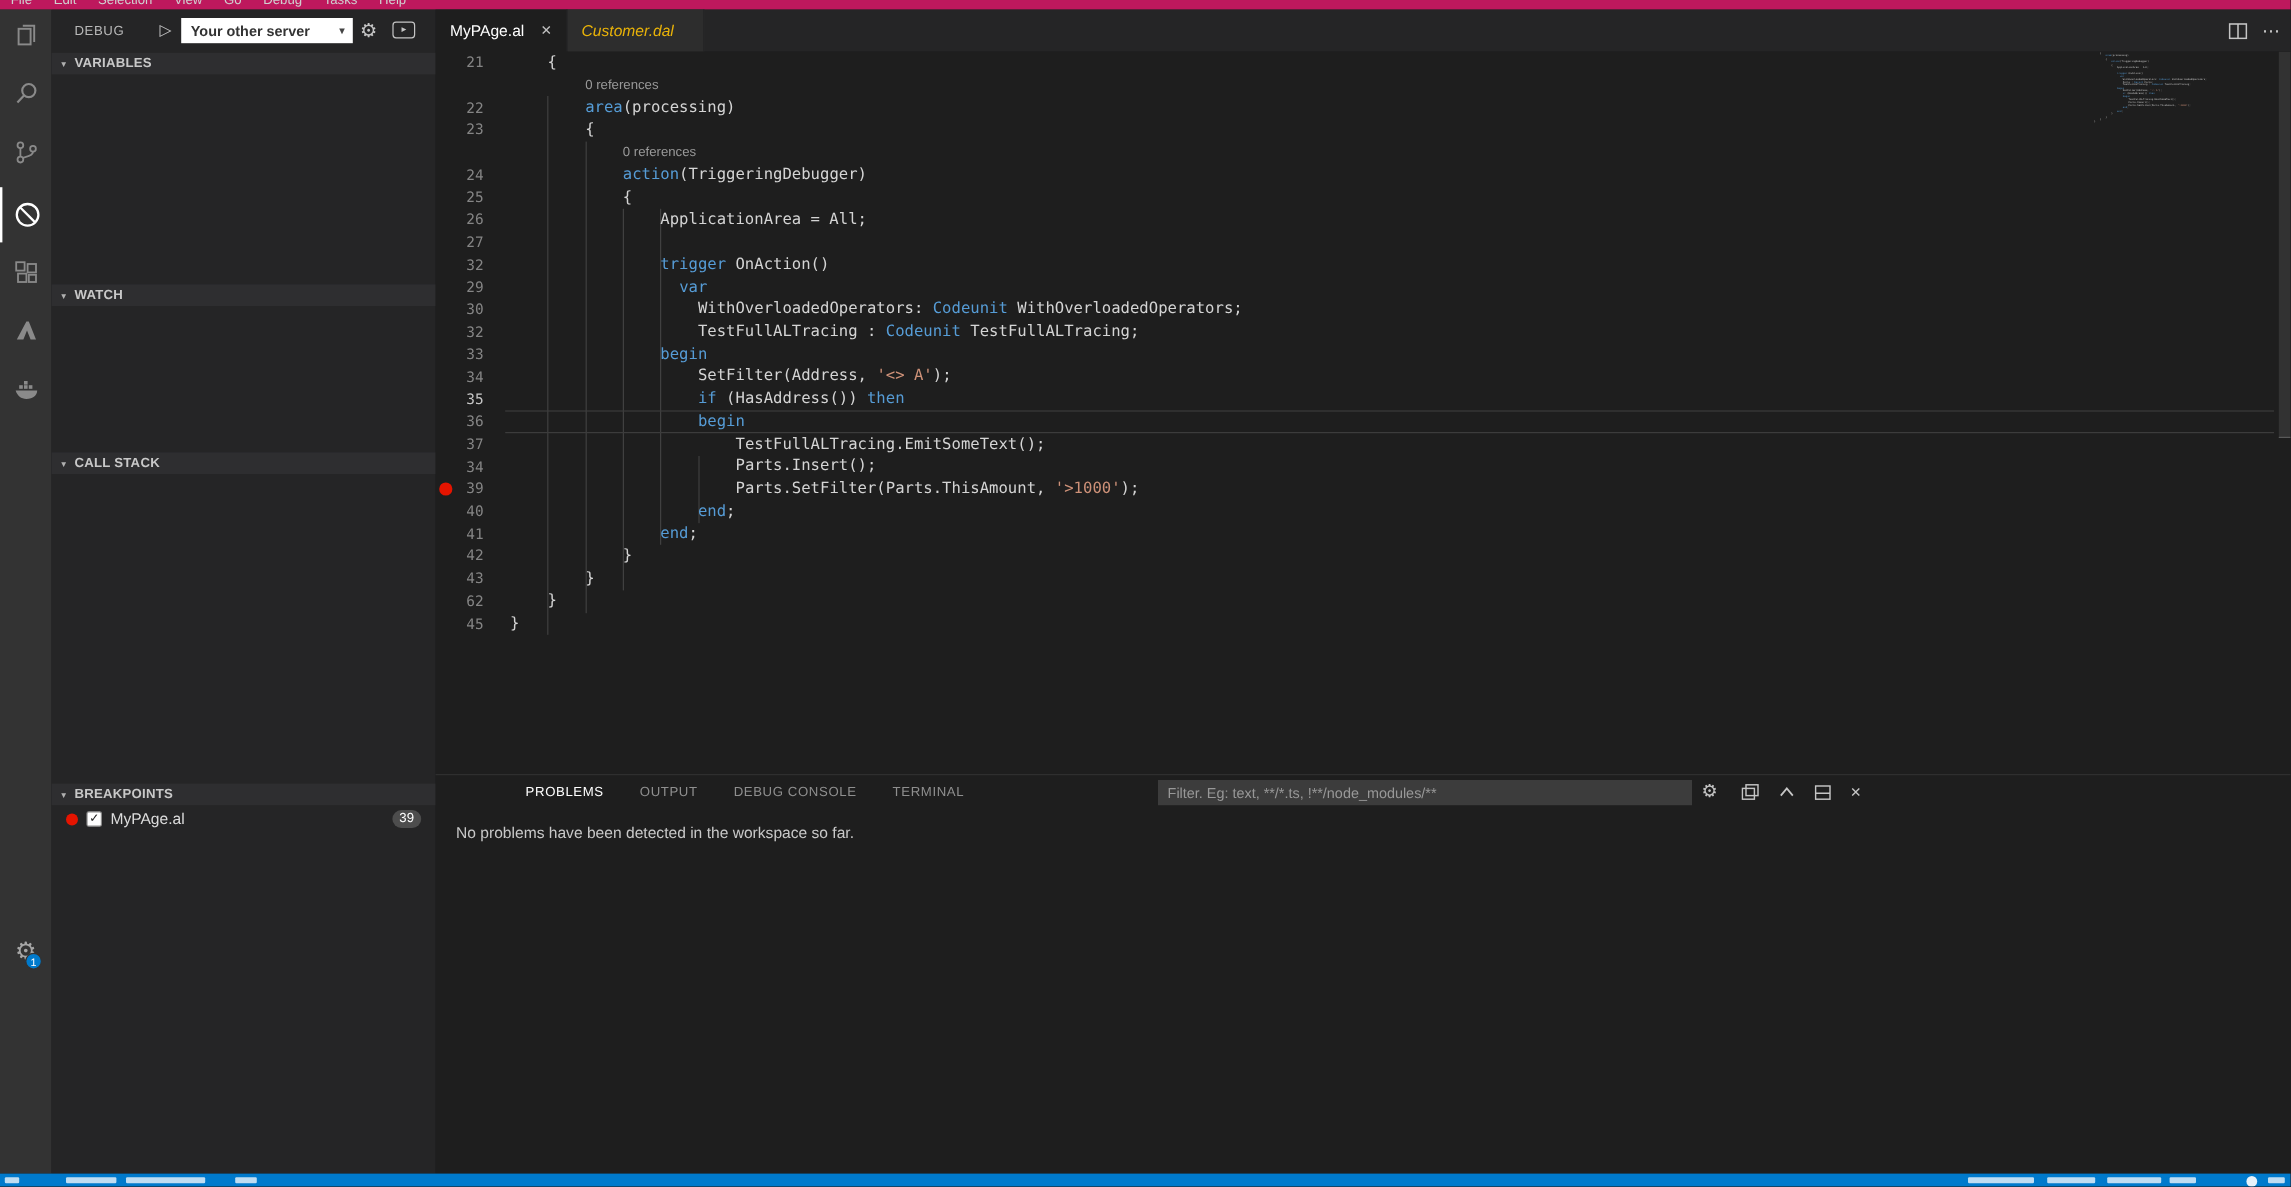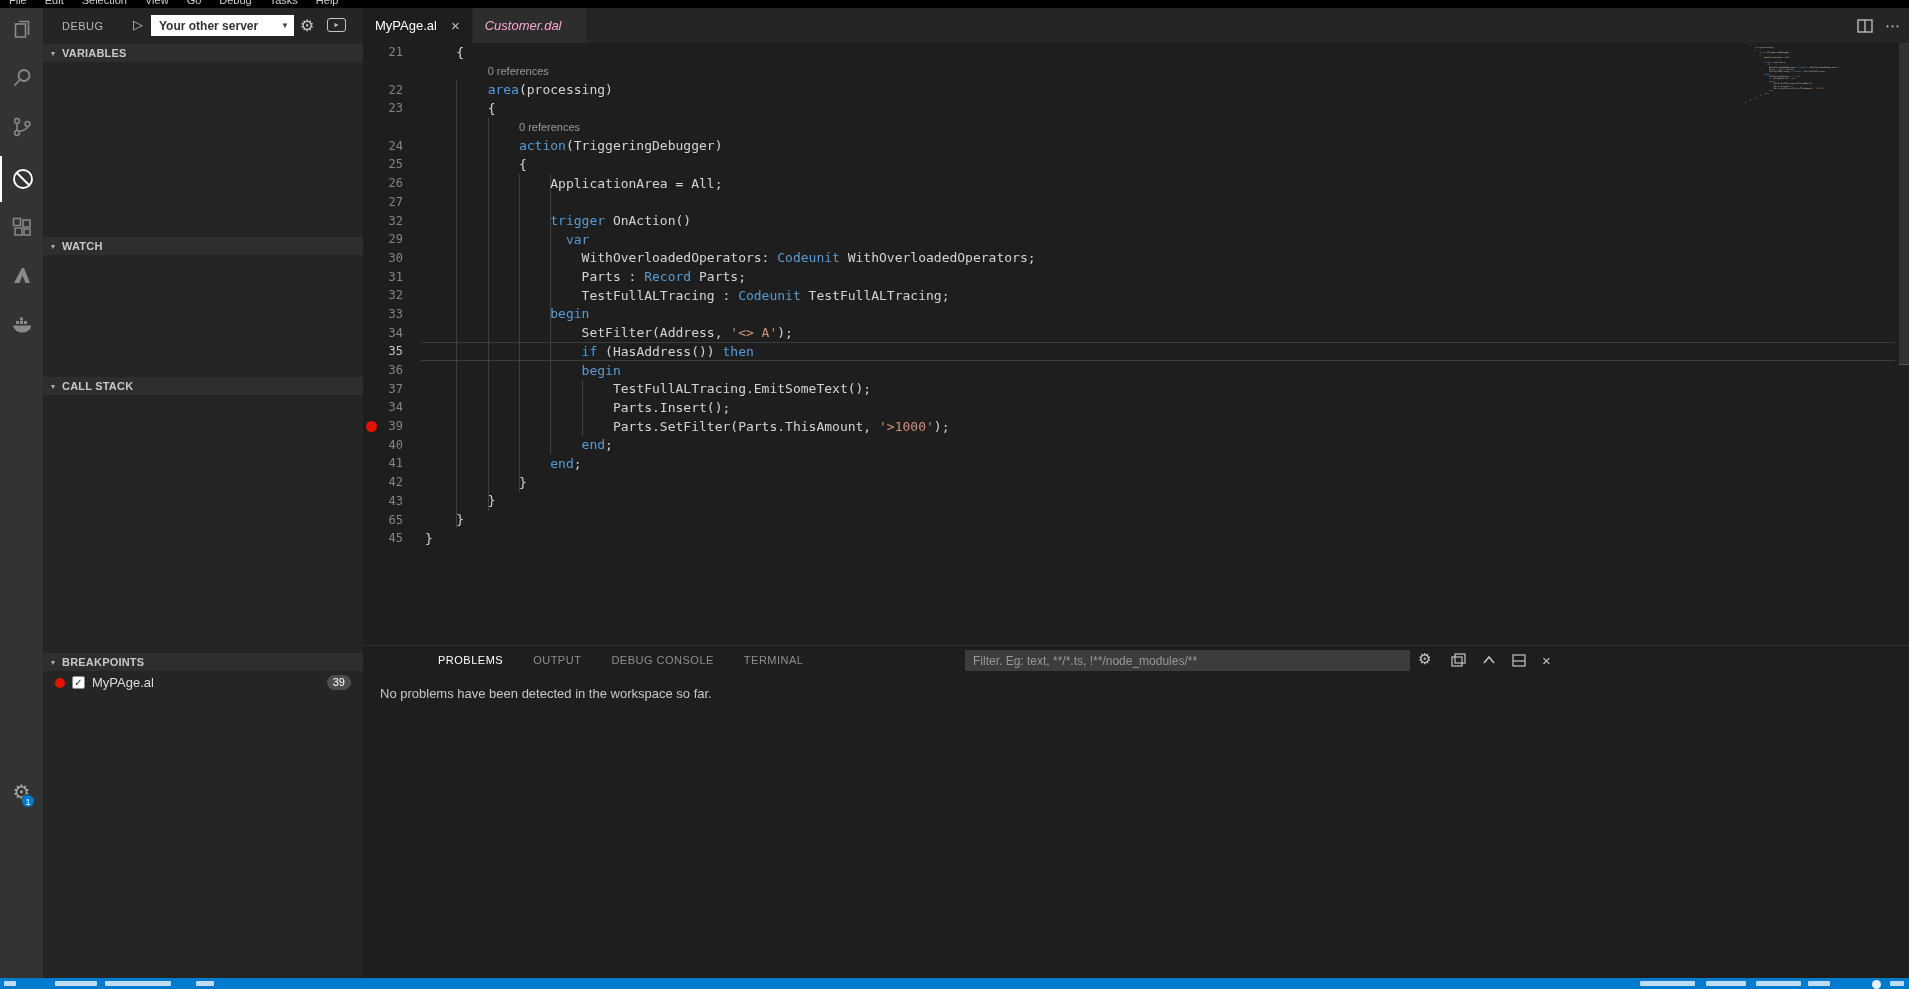--- a/index.html
+++ b/index.html
@@ -1,20 +1,20 @@
 <!DOCTYPE html>
 <html><head>
 <meta charset="utf-8">
 <style>
   * { box-sizing: border-box; }
   body { margin:0; background:#1e1e1e; font-family:"Liberation Sans",sans-serif; }
   .app { position:relative; width:1909px; height:989px; background:#1e1e1e; overflow:hidden; }
 
   
-  .menubar { position:absolute; left:0; top:0; width:100%; height:8px; background:#000000; overflow:hidden; }
+  .menubar { position:absolute; left:0; top:0; width:100%; height:8px; background:#be185d; overflow:hidden; }
   .menubar-inner { display:flex; margin-top:-7px; line-height:14px; }
   .menu-item { padding:0 9px; font-size:11px; color:#d0d0d0; }
 
   
   .activitybar { position:absolute; left:0; top:8px; width:43px; height:970px; background:#333333; }
   .ab-item { position:absolute; left:0; width:43px; height:46px; display:flex; align-items:center; justify-content:center; }
   .ab-item.active { border-left:2px solid #ffffff; }
   .ab-item svg { display:block; }
   .manage-wrap { position:absolute; left:0; top:766px; width:43px; height:36px; display:flex; align-items:center; justify-content:center; }
   .manage-gear { font-size:20px; color:#a6a6a6; }
@@ -46,21 +46,21 @@
     color:#222; font-size:10px; line-height:11px; text-align:center; flex:none; }
   .bp-file { font-size:13px; color:#dcdcdc; }
   .bp-badge { margin-left:auto; background:#4d4d4d; color:#fff; font-size:11px; line-height:15px;
     padding:0 6px; border-radius:9px; }
 
   
   .editorgroup { position:absolute; left:363px; top:8px; width:1546px; height:970px; }
   .tabbar { position:relative; height:35px; background:#252526; display:flex; }
   .tab { height:35px; display:flex; align-items:center; padding:0 12px; font-size:13px; border-right:1px solid #252526; }
   .tab.active { background:#1e1e1e; color:#ffffff; }
-  .tab.preview { background:#2d2d2d; color:#f9a8d4; font-style:italic; padding-right:24px; }
+  .tab.preview { background:#2d2d2d; color:#eab308; font-style:italic; padding-right:24px; }
   .tab-close { margin-left:14px; color:#c0c0c0; font-size:15px; line-height:15px; }
   .editor-actions { position:absolute; right:8px; top:0; height:35px; display:flex; align-items:center; gap:12px; color:#c5c5c5; }
   .more-dots { font-size:15px; letter-spacing:1px; color:#cccccc; }
 
   .editor { position:absolute; left:0; top:35px; width:1546px; height:602px; background:#1e1e1e; overflow:hidden; }
   .indent-guide { position:absolute; width:1px; background:#404040; }
   .current-line { position:absolute; left:58px; right:14px; top:299px; height:19px;
     border-top:1px solid #3c3c3c; border-bottom:1px solid #3c3c3c; pointer-events:none; }
 
   .code-rows { position:absolute; left:0; top:0; right:0; }
@@ -283,24 +283,20 @@
           </div>
           <div class="code-row">
             <span class="ln">29</span>
             <span class="ctext" style="padding-left: 140.94px;"><span class="tk-k">var</span></span>
           </div>
           <div class="code-row">
             <span class="ln">30</span>
             <span class="ctext" style="padding-left: 156.6px;"><span class="tk-d">WithOverloadedOperators: </span><span class="tk-k">Codeunit</span><span class="tk-d"> WithOverloadedOperators;</span></span>
           </div>
           <div class="code-row">
-            <span class="ln">31</span>
-            <span class="ctext" style="padding-left: 156.6px;"><span class="tk-d">Parts : </span><span class="tk-k">Record</span><span class="tk-d"> Parts;</span></span>
-          </div>
-          <div class="code-row">
             <span class="ln">32</span>
             <span class="ctext" style="padding-left: 156.6px;"><span class="tk-d">TestFullALTracing : </span><span class="tk-k">Codeunit</span><span class="tk-d"> TestFullALTracing;</span></span>
           </div>
           <div class="code-row">
             <span class="ln">33</span>
             <span class="ctext" style="padding-left: 125.28px;"><span class="tk-k">begin</span></span>
           </div>
           <div class="code-row">
             <span class="ln">34</span>
             <span class="ctext" style="padding-left: 156.6px;"><span class="tk-d">SetFilter(Address, </span><span class="tk-s">'&lt;&gt; A'</span><span class="tk-d">);</span></span>
@@ -336,21 +332,21 @@
           </div>
           <div class="code-row">
             <span class="ln">42</span>
             <span class="ctext" style="padding-left: 93.96px;"><span class="tk-d">}</span></span>
           </div>
           <div class="code-row">
             <span class="ln">43</span>
             <span class="ctext" style="padding-left: 62.64px;"><span class="tk-d">}</span></span>
           </div>
           <div class="code-row">
-            <span class="ln">65</span>
+            <span class="ln">62</span>
             <span class="ctext" style="padding-left: 31.32px;"><span class="tk-d">}</span></span>
           </div>
           <div class="code-row">
             <span class="ln">45</span>
             <span class="ctext" style="padding-left: 0px;"><span class="tk-d">}</span></span>
           </div>
         </div>
 
       <div class="minimap" id="minimap">
           <div class="mm-row" style="padding-left: 4.8px;"><span class="tk-d">{</span></div>

